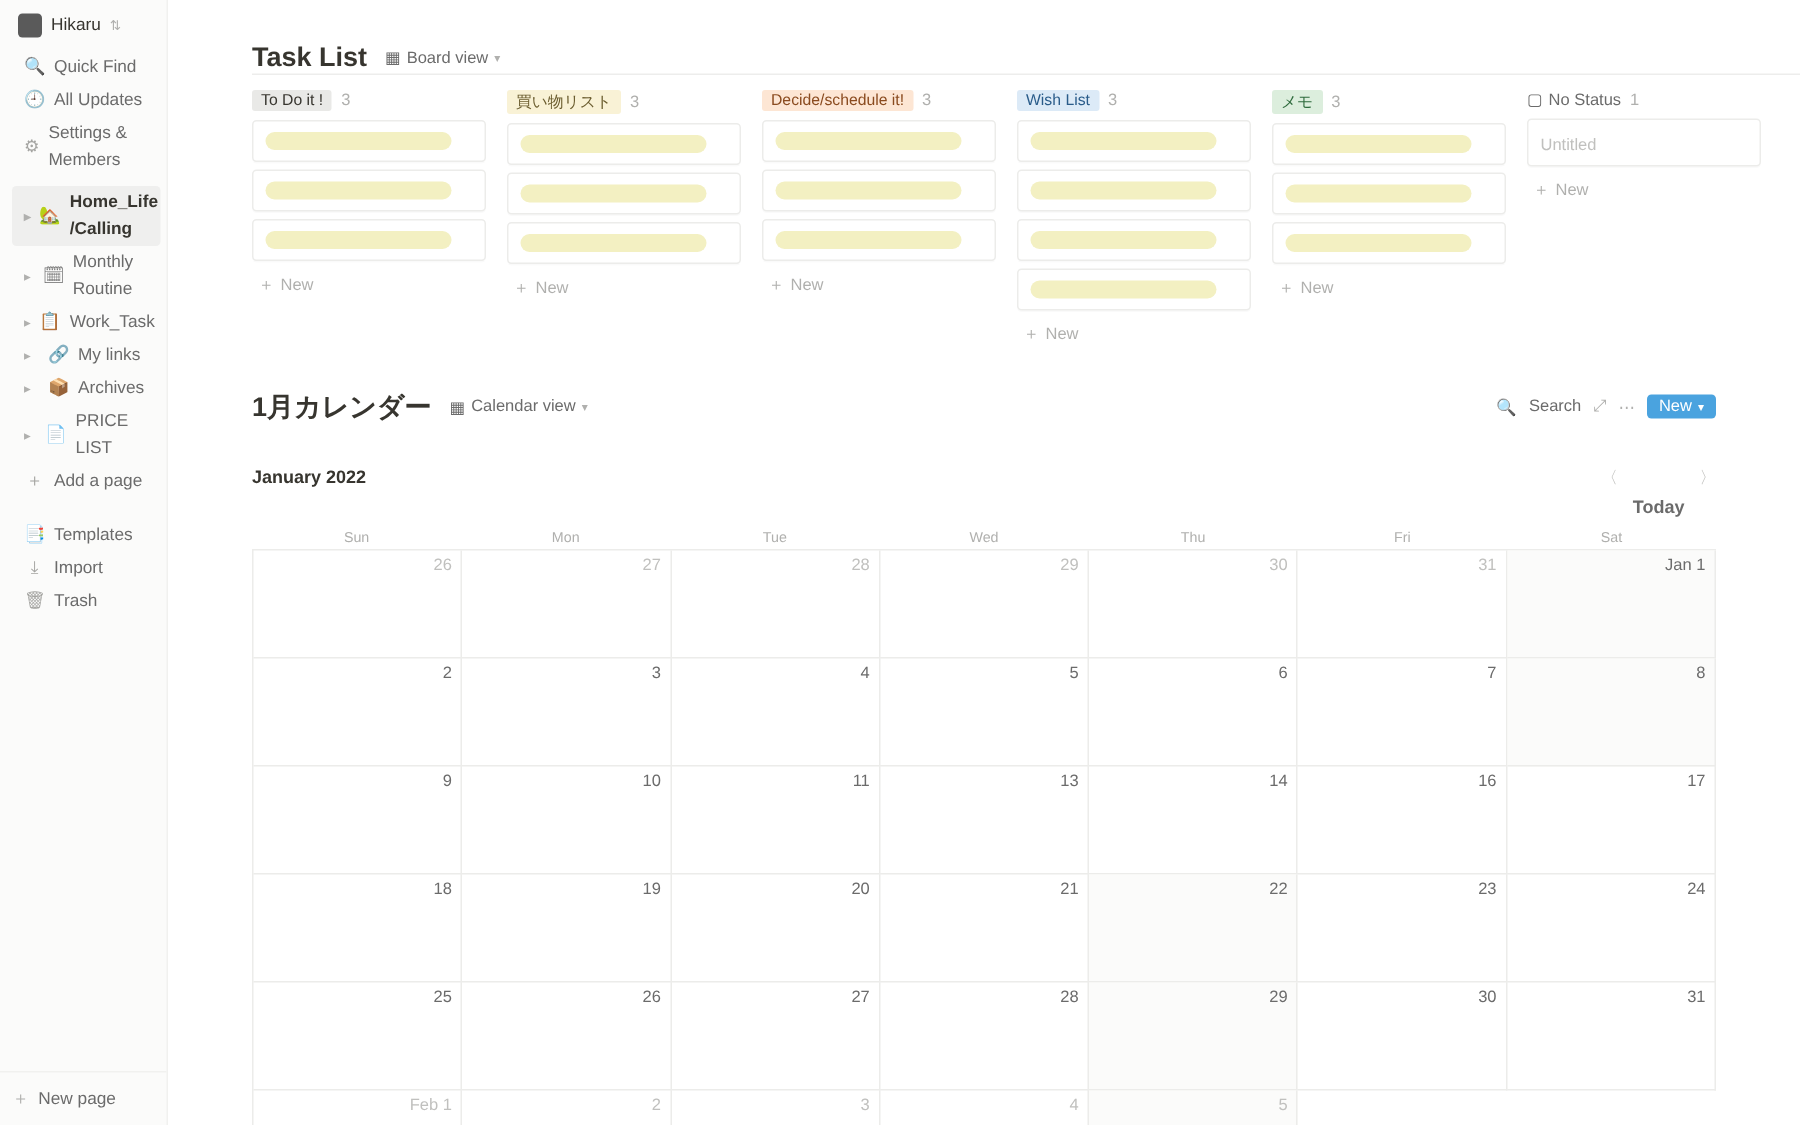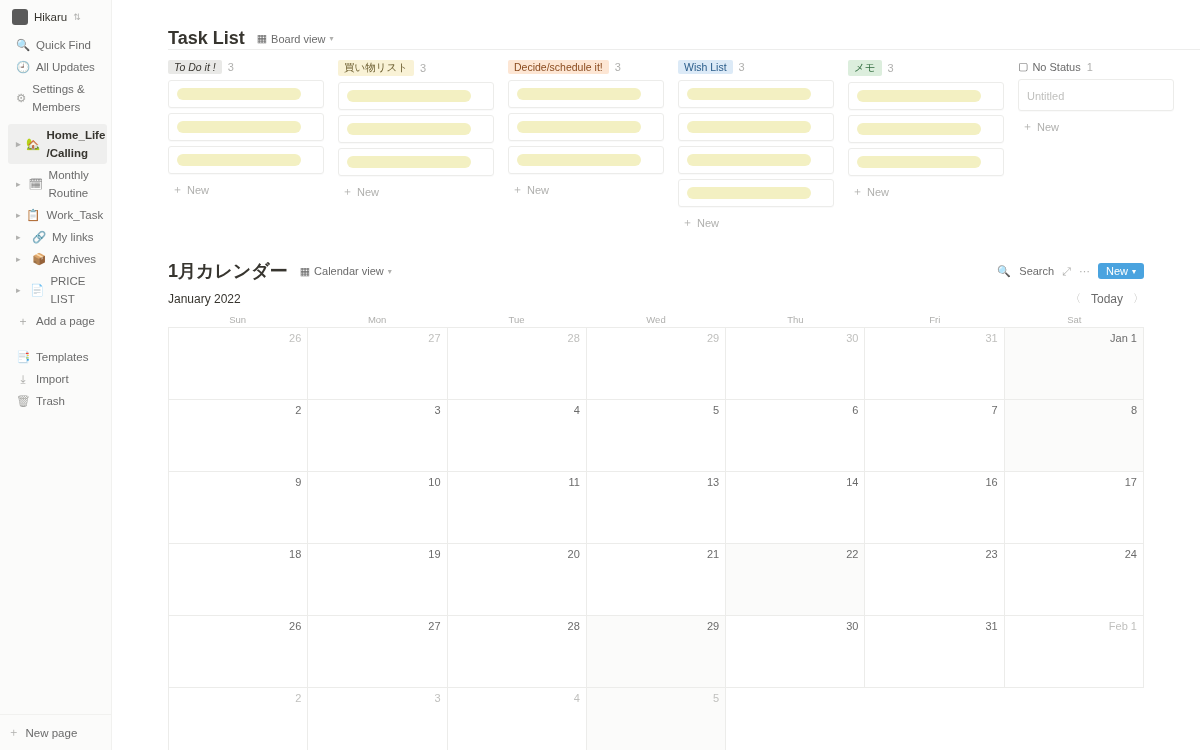--- a/index.html
+++ b/index.html
@@ -97,21 +97,21 @@
 .col { width: 156px; flex-shrink: 0; }
 .col-head {
   display: flex; align-items: center; gap: 6px;
   font-size: 11px;
   margin-bottom: 6px;
 }
 .tag {
   padding: 1px 6px; border-radius: 2px;
   font-size: 10.5px;
 }
-.tag-gray   { background: #e9e9e7; color: #37352f; font-style: italic; }
+.tag-gray   { background: #e9e9e7; color: #37352f; }
 .tag-yellow { background: #f9f2d6; color: #6b5d2f; }
 .tag-orange { background: #fde6d4; color: #8a4b1f; }
 .tag-blue   { background: #dceaf7; color: #2a5c8a; }
 .tag-green  { background: #dceedd; color: #2f6b3d; }
 .tag-nostatus { display:flex; align-items:center; gap:4px; color:#6b6b6b; }
 .col-count { color: #b0b0ae; }
 .card {
   background: #fff; border: 1px solid #ececea;
   border-radius: 3px; padding: 7px 8px; margin-bottom: 5px;
   box-shadow: 0 1px 0 rgba(0,0,0,0.02);
@@ -148,24 +148,24 @@
   font-size:11px;
 }
 .cal-tools .icon-btn { cursor:pointer; color:#b0b0ae; }
 
 .month-row {
   display:flex; align-items:center; justify-content:space-between;
   padding-right: 56px;
   margin-top: 8px;
   font-size: 12px;
 }
-.month-label { font-weight:400; color:#37352f; }
+.month-label { font-weight:700; color:#37352f; }
 .today-nav { display:flex; align-items:center; gap:10px; color:#6b6b6b; }
 .today-nav .arrow { color:#c0c0be; cursor:pointer; font-size:11px; }
-.today-nav .today-btn { font-weight:400; cursor:pointer; }
+.today-nav .today-btn { font-weight:700; cursor:pointer;margin-top:40px; }
 
 .grid-wrap { margin-top:6px; padding-right:56px; }
 .dow-row {
   display:grid; grid-template-columns: repeat(7, 1fr);
   font-size: 9.5px; color:#b0b0ae;
 }
 .dow-row div { text-align:center; padding:2px 0; }
 
 .cal-grid {
   display:grid;
@@ -519,20 +519,23 @@
           <div class="cell sat-col">
             <span class="daynum">22</span>
           </div>
           <div class="cell">
             <span class="daynum">23</span>
           </div>
           <div class="cell">
             <span class="daynum">24</span>
           </div>
           <div class="cell">
+            <span class="daynum">25</span>
+          </div>
+          <div class="cell">
             <span class="daynum">26</span>
           </div>
           <div class="cell">
             <span class="daynum">27</span>
           </div>
           <div class="cell">
             <span class="daynum">28</span>
           </div>
           <div class="cell sat-col">
             <span class="daynum">29</span>

